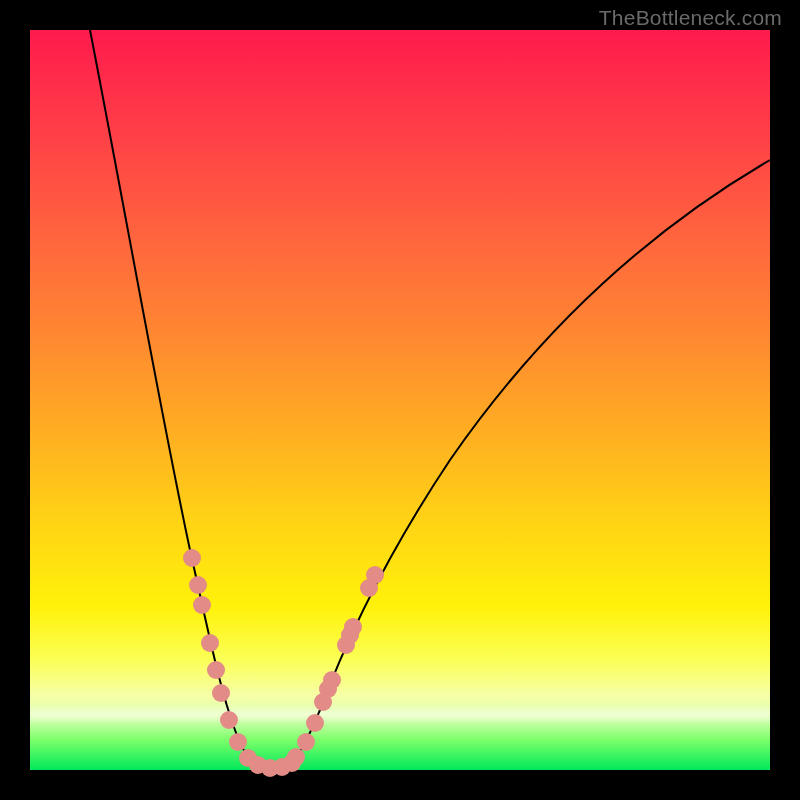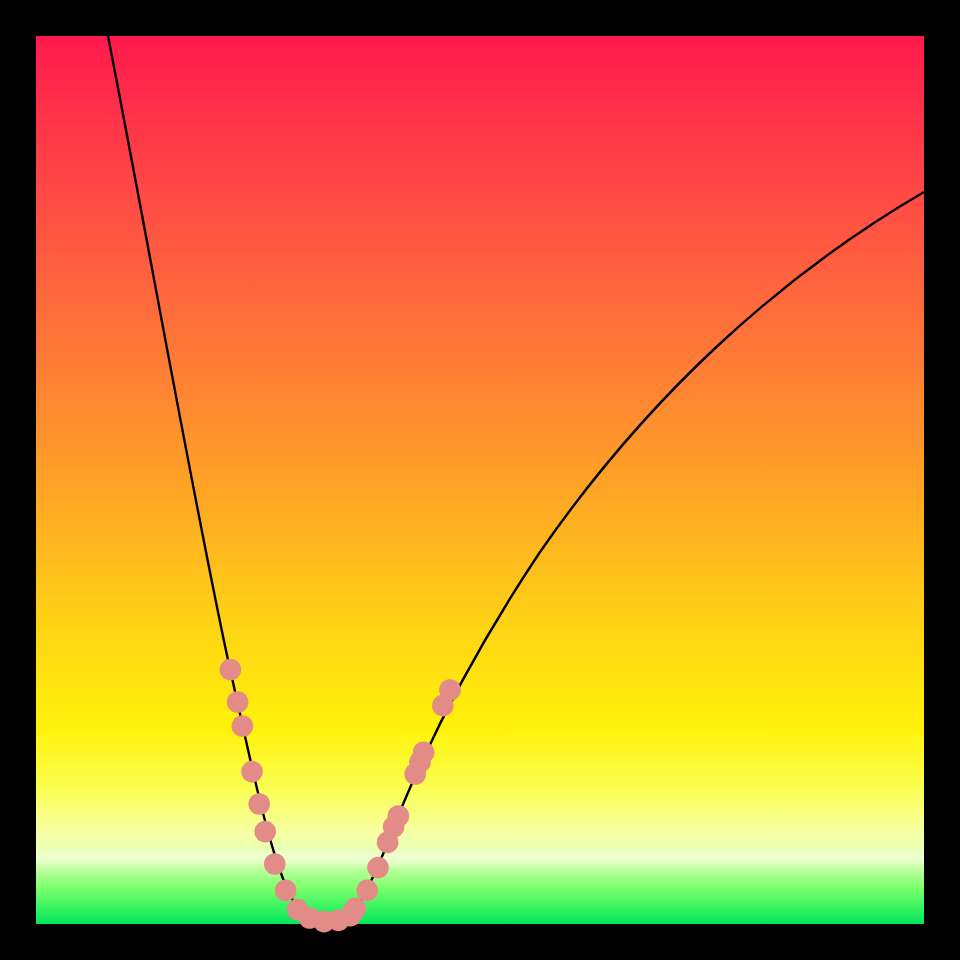--- a/index.html
+++ b/index.html
@@ -112,13 +112,14 @@
         <circle cx="339" cy="558" r="9" fill="#e28b87"></circle>
       </g>
     <g id="dots-bottom">
         <circle cx="228" cy="735" r="9" fill="#e28b87"></circle>
         <circle cx="240" cy="738" r="9" fill="#e28b87"></circle>
         <circle cx="252" cy="737" r="9" fill="#e28b87"></circle>
         <circle cx="262" cy="733" r="9" fill="#e28b87"></circle>
       </g>
   </svg>
 
+  <div class="watermark">TheBottleneck.com</div>
 </div>
 
 </body></html>

